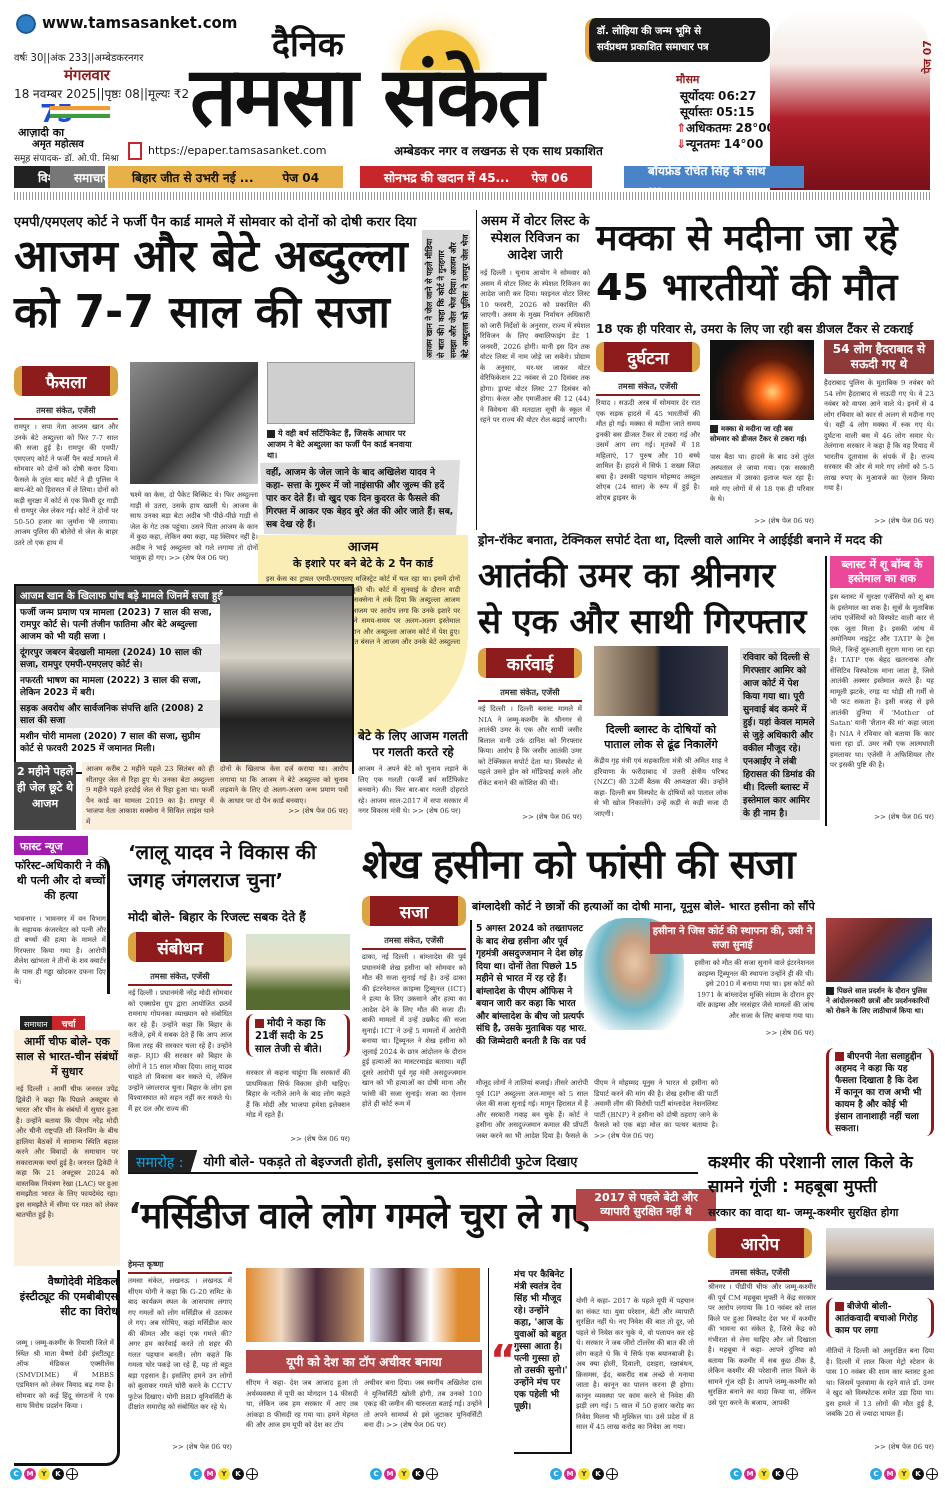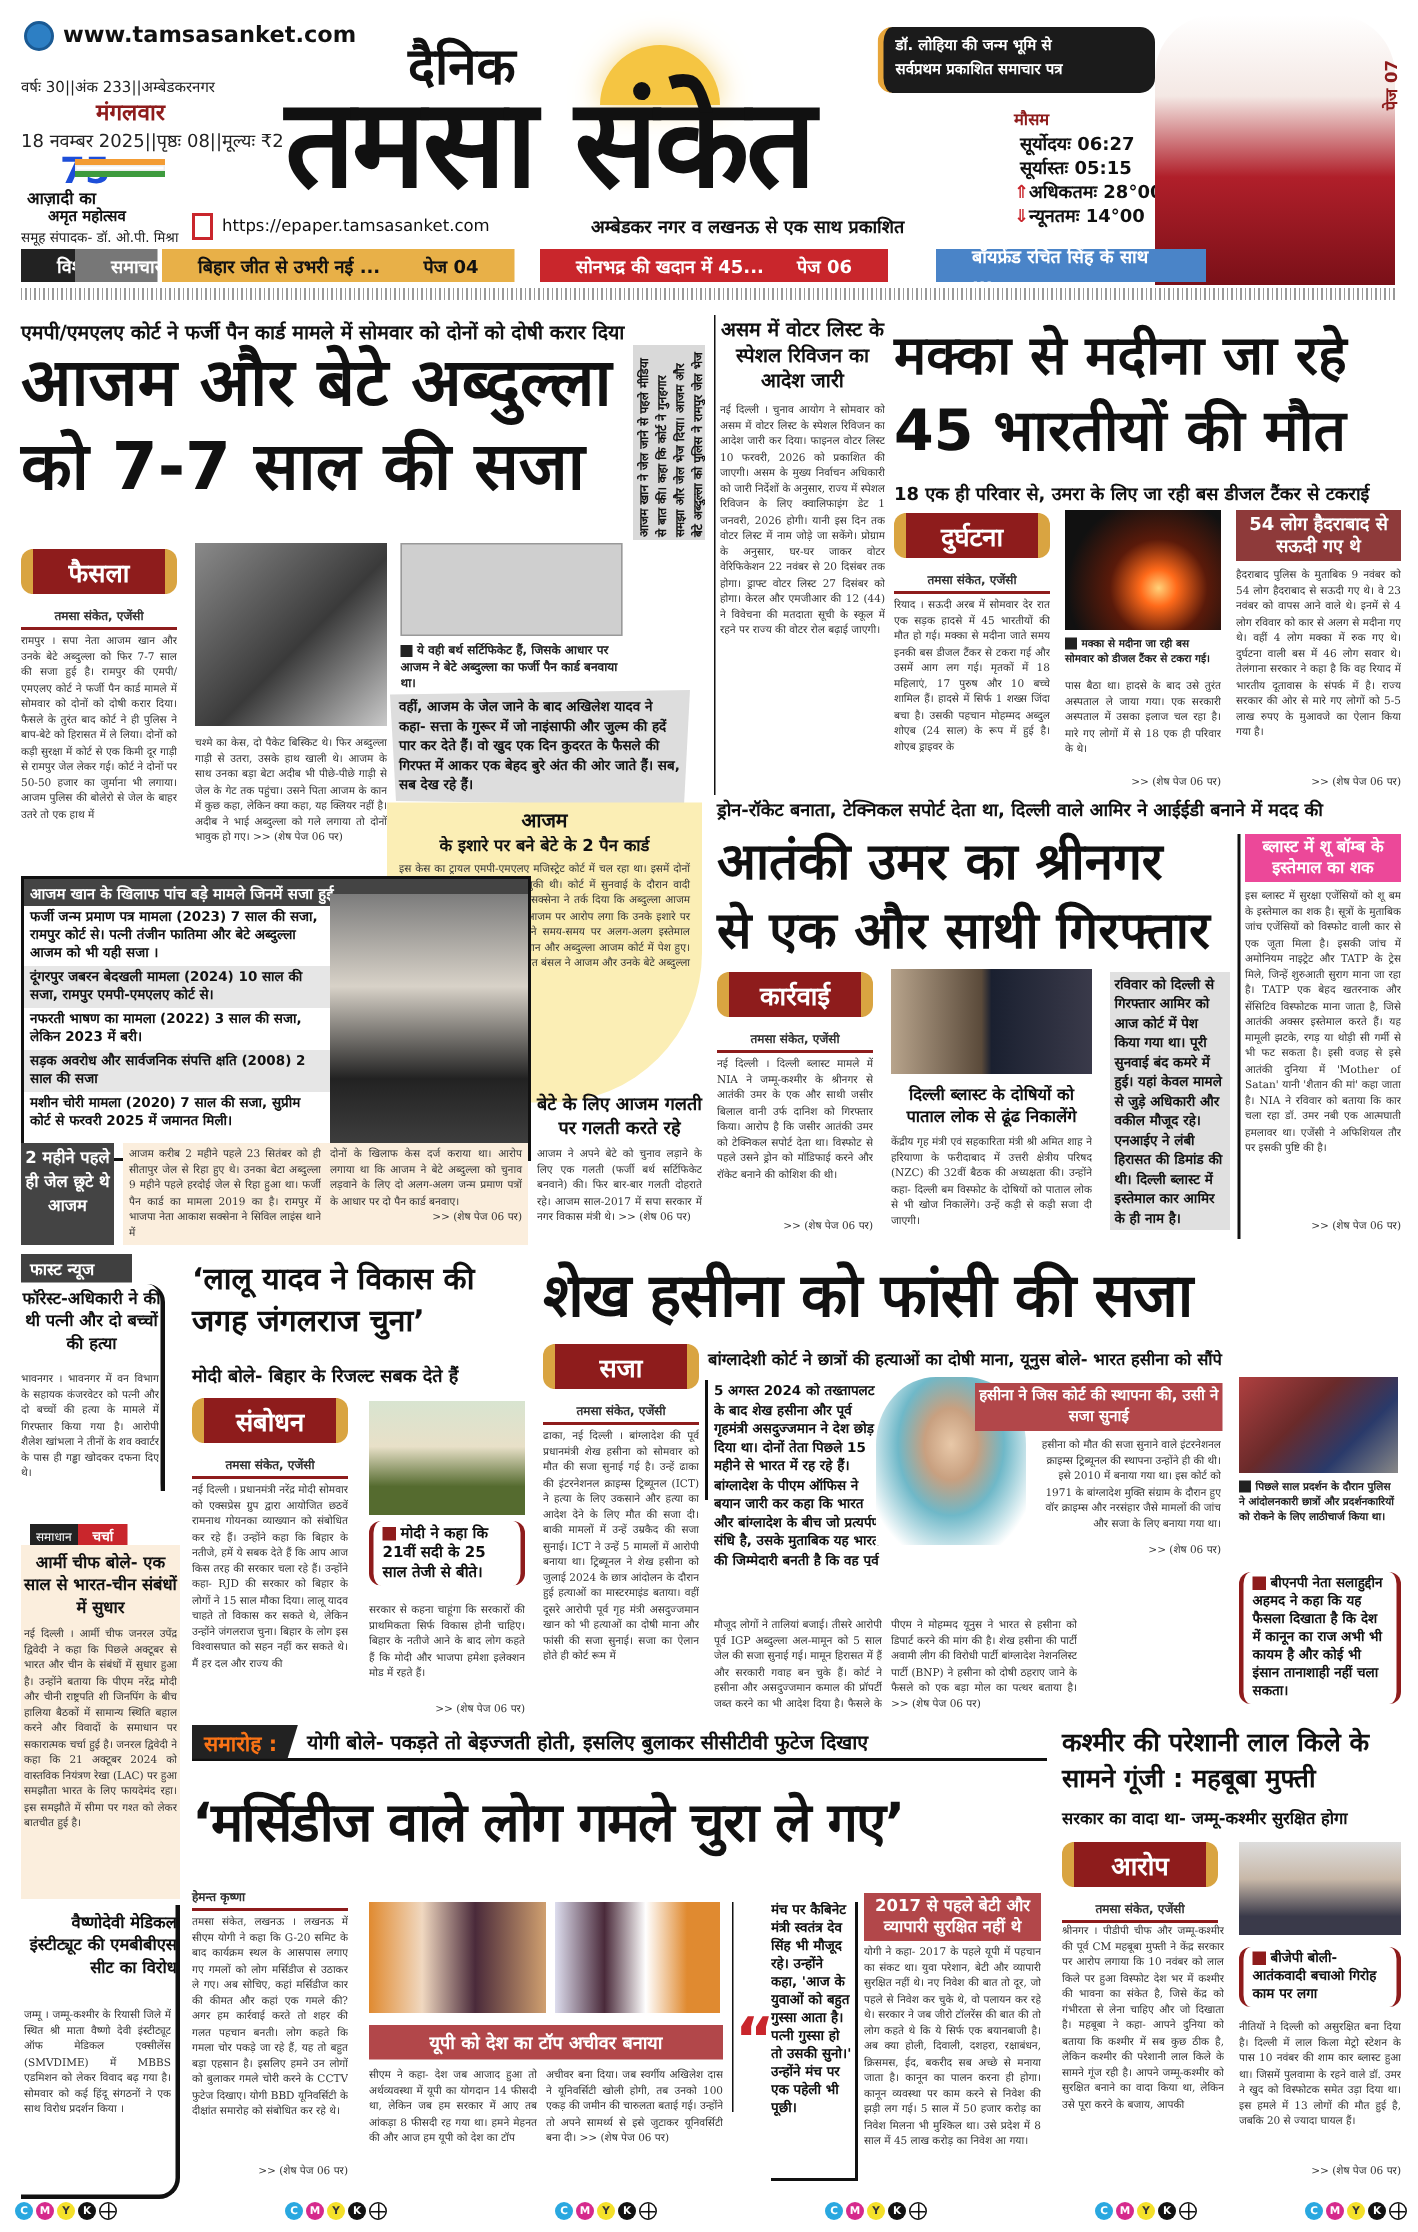--- a/index.html
+++ b/index.html
@@ -152,21 +152,21 @@
 <div class="abs more" style="left:478px;top:812px;width:104px">&gt;&gt; (शेष पेज 06 पर)</div>
 <div class="photo" style="left:594px;top:646px;width:134px;height:70px;background:linear-gradient(90deg,#b8a48c 0,#5a4a3a 45%,#1a2030 50%,#3a3a4a 100%)"></div>
 <div class="abs hd" style="left:594px;top:722px;width:134px;font-size:11px;line-height:15px;text-align:center">दिल्ली ब्लास्ट के दोषियों को पाताल लोक से ढूंढ निकालेंगे</div>
 <div class="abs small" style="left:594px;top:756px;width:134px;height:66px;overflow:hidden">केंद्रीय गृह मंत्री एवं सहकारिता मंत्री श्री अमित शाह ने हरियाणा के फरीदाबाद में उत्तरी क्षेत्रीय परिषद (NZC) की 32वीं बैठक की अध्यक्षता की। उन्होंने कहा- दिल्ली बम विस्फोट के दोषियों को पाताल लोक से भी खोज निकालेंगे। उन्हें कड़ी से कड़ी सजा दी जाएगी।</div>
 <div class="abs" style="left:740px;top:648px;width:80px;height:172px;background:#e0e0e0;font-size:9px;font-weight:bold;line-height:13px;padding:3px;overflow:hidden">रविवार को दिल्ली से गिरफ्तार आमिर को आज कोर्ट में पेश किया गया था। पूरी सुनवाई बंद कमरे में हुई। यहां केवल मामले से जुड़े अधिकारी और वकील मौजूद रहे। एनआईए ने लंबी हिरासत की डिमांड की थी। दिल्ली ब्लास्ट में इस्तेमाल कार आमिर के ही नाम है।</div>
 <div class="rule" style="left:825px;top:556px;width:2px;height:270px"></div>
 <div class="abs hd" style="left:830px;top:556px;width:104px;background:#ec4899;color:#fff;font-size:11px;line-height:14px;text-align:center;padding:2px">ब्लास्ट में शू बॉम्ब के इस्तेमाल का शक</div>
 <div class="abs small" style="left:830px;top:592px;width:104px;height:216px;overflow:hidden">इस ब्लास्ट में सुरक्षा एजेंसियों को शू बम के इस्तेमाल का शक है। सूत्रों के मुताबिक जांच एजेंसियों को विस्फोट वाली कार से एक जूता मिला है। इसकी जांच में अमोनियम नाइट्रेट और TATP के ट्रेस मिले, जिन्हें शुरुआती सुराग माना जा रहा है। TATP एक बेहद खतरनाक और सेंसिटिव विस्फोटक माना जाता है, जिसे आतंकी अक्सर इस्तेमाल करते हैं। यह मामूली झटके, रगड़ या थोड़ी सी गर्मी से भी फट सकता है। इसी वजह से इसे आतंकी दुनिया में 'Mother of Satan' यानी 'शैतान की मां' कहा जाता है। NIA ने रविवार को बताया कि कार चला रहा डॉ. उमर नबी एक आत्मघाती हमलावर था। एजेंसी ने अफिशियल तौर पर इसकी पुष्टि की है।</div>
 <div class="abs more" style="left:830px;top:812px;width:104px">&gt;&gt; (शेष पेज 06 पर)</div>
 
-<div class="abs" style="left:14px;top:836px;width:74px;background:#404040;color:#fff;font-size:11px;font-weight:bold;padding:2px 6px">फास्ट न्यूज</div>
+<div class="abs" style="left:14px;top:836px;width:74px;background:#a21caf;color:#fff;font-size:11px;font-weight:bold;padding:2px 6px">फास्ट न्यूज</div>
 <div class="abs" style="left:14px;top:856px;width:96px;height:138px;border-right:3px solid #111;border-radius:0 12px 0 0"></div>
 <div class="abs hd" style="left:14px;top:858px;width:94px;font-size:11px;line-height:15px;text-align:center">फॉरेस्ट-अधिकारी ने की थी पत्नी और दो बच्चों की हत्या</div>
 <div class="abs small" style="left:14px;top:914px;width:92px;height:80px;overflow:hidden">भावनगर । भावनगर में वन विभाग के सहायक कंजरवेटर को पत्नी और दो बच्चों की हत्या के मामले में गिरफ्तार किया गया है। आरोपी शैलेश खांभला ने तीनों के शव क्वार्टर के पास ही गड्ढा खोदकर दफना दिए थे।</div>
 
 <div class="abs" style="left:20px;top:1016px;display:flex">
   <span style="background:#222;color:#fff;font-size:8px;padding:2px 4px">समाधान</span>
   <span style="background:#c9262c;color:#fff;font-size:9px;font-weight:bold;padding:1px 10px">चर्चा</span>
 </div>
 <div class="abs" style="left:14px;top:1030px;width:106px;height:236px;background:#fbeedd"></div>
 <div class="abs hd" style="left:14px;top:1034px;width:106px;font-size:11px;line-height:15px;text-align:center">आर्मी चीफ बोले- एक साल से भारत-चीन संबंधों में सुधार</div>
@@ -197,36 +197,36 @@
 <div class="abs hd" style="left:650px;top:922px;width:165px;background:#b2474a;color:#fff;font-size:10px;line-height:14px;text-align:center;padding:2px">हसीना ने जिस कोर्ट की स्थापना की, उसी ने सजा सुनाई</div>
 <div class="abs small" style="left:690px;top:958px;width:124px;height:68px;overflow:hidden;text-align:right">हसीना को मौत की सजा सुनाने वाले इंटरनेशनल क्राइम्स ट्रिब्यूनल की स्थापना उन्होंने ही की थी। इसे 2010 में बनाया गया था। इस कोर्ट को 1971 के बांग्लादेश मुक्ति संग्राम के दौरान हुए वॉर क्राइम्स और नरसंहार जैसे मामलों की जांच और सजा के लिए बनाया गया था।</div>
 <div class="abs more" style="left:690px;top:1028px;width:124px">&gt;&gt; (शेष 06 पर)</div>
 <div class="abs small" style="left:476px;top:1078px;width:112px;height:62px;overflow:hidden">मौजूद लोगों ने तालियां बजाई। तीसरे आरोपी पूर्व IGP अब्दुल्ला अल-मामून को 5 साल जेल की सजा सुनाई गई। मामून हिरासत में हैं और सरकारी गवाह बन चुके हैं। कोर्ट ने हसीना और असदुज्जमान कमाल की प्रॉपर्टी जब्त करने का भी आदेश दिया है। फैसले के बाद बांग्लादेश के अंतरिम</div>
 <div class="abs small" style="left:594px;top:1078px;width:124px;height:62px;overflow:hidden">पीएम ने मोहम्मद यूनुस ने भारत से हसीना को डिपार्ट करने की मांग की है। शेख हसीना की पार्टी अवामी लीग की विरोधी पार्टी बांग्लादेश नेशनलिस्ट पार्टी (BNP) ने हसीना को दोषी ठहराए जाने के फैसले को एक बड़ा मोल का पत्थर बताया है। &gt;&gt; (शेष पेज 06 पर)</div>
 <div class="photo" style="left:826px;top:918px;width:106px;height:64px;background:linear-gradient(135deg,#b04040,#6a2a2a 40%,#2a3a6a 70%,#888)"></div>
 <div class="abs cap" style="left:826px;top:986px;width:106px;font-size:7px;line-height:10px"><span class="sq"></span><span>पिछले साल प्रदर्शन के दौरान पुलिस ने आंदोलनकारी छात्रों और प्रदर्शनकारियों को रोकने के लिए लाठीचार्ज किया था।</span></div>
 <div class="quote" style="left:826px;top:1048px;width:108px;font-size:9px;line-height:12px"><span class="qsq"></span><span>बीएनपी नेता सलाहुद्दीन अहमद ने कहा कि यह फैसला दिखाता है कि देश में कानून का राज अभी भी कायम है और कोई भी इंसान तानाशाही नहीं चला सकता।</span></div>
 
 <div class="abs" style="left:128px;top:1150px;width:570px;height:24px;border-bottom:2px solid #111;display:flex;align-items:center">
-  <span style="background:#222;color:#f97316;font-weight:bold;font-size:14px;padding:2px 14px 2px 8px;clip-path:polygon(0 0,100% 0,90% 100%,0 100%)">समारोह :</span>
+  <span style="background:#222;color:#0ea5e9;font-weight:normal;font-size:14px;padding:2px 14px 2px 8px;clip-path:polygon(0 0,100% 0,90% 100%,0 100%)">समारोह :</span>
   <span style="font-weight:bold;font-size:13px;margin-left:6px">योगी बोले- पकड़ते तो बेइज्जती होती, इसलिए बुलाकर सीसीटीवी फुटेज दिखाए</span>
 </div>
 <div class="abs hd" style="left:128px;top:1192px;font-size:36px;line-height:48px;letter-spacing:-1px">‘मर्सिडीज वाले लोग गमले चुरा ले गए’</div>
 <div class="abs byline" style="left:128px;top:1258px;width:104px;text-align:left">हेमन्त कृष्णा</div>
 <div class="abs small" style="left:128px;top:1276px;width:104px;height:164px;overflow:hidden">तमसा संकेत, लखनऊ । लखनऊ में सीएम योगी ने कहा कि G-20 समिट के बाद कार्यक्रम स्थल के आसपास लगाए गए गमलों को लोग मर्सिडीज से उठाकर ले गए। अब सोचिए, कहां मर्सिडीज कार की कीमत और कहां एक गमले की? अगर हम कार्रवाई करते तो शहर की गलत पहचान बनती। लोग कहते कि गमला चोर पकड़े जा रहे हैं, यह तो बहुत बड़ा एहसान है। इसलिए हमने उन लोगों को बुलाकर गमले चोरी करने के CCTV फुटेज दिखाए। योगी BBD यूनिवर्सिटी के दीक्षांत समारोह को संबोधित कर रहे थे।</div>
 <div class="abs more" style="left:128px;top:1442px;width:104px">&gt;&gt; (शेष पेज 06 पर)</div>
 <div class="photo" style="left:246px;top:1268px;width:118px;height:74px;background:linear-gradient(90deg,#e08a30 0,#f0d8c0 30%,#4a2a3a 60%,#d0a070 100%)"></div>
 <div class="photo" style="left:370px;top:1268px;width:110px;height:74px;background:linear-gradient(90deg,#dde 0,#4a2a3a 30%,#fff 55%,#e08a30 80%)"></div>
 <div class="abs hd" style="left:246px;top:1350px;width:236px;background:#b2474a;color:#fff;font-size:12px;text-align:center;padding:3px">यूपी को देश का टॉप अचीवर बनाया</div>
 <div class="abs small" style="left:246px;top:1378px;width:112px;height:66px;overflow:hidden">सीएम ने कहा- देश जब आजाद हुआ तो अर्थव्यवस्था में यूपी का योगदान 14 फीसदी था, लेकिन जब हम सरकार में आए तब आंकड़ा 8 फीसदी रह गया था। हमने मेहनत की और आज हम यूपी को देश का टॉप</div>
 <div class="abs small" style="left:364px;top:1378px;width:118px;height:66px;overflow:hidden">अचीवर बना दिया। जब स्वर्गीय अखिलेश दास ने यूनिवर्सिटी खोली होगी, तब उनको 100 एकड़ की जमीन की चारुलता बताई गई। उन्होंने तो अपने सामर्थ्य से इसे जुटाकर यूनिवर्सिटी बना दी। &gt;&gt; (शेष पेज 06 पर)</div>
 <div class="rule" style="left:488px;top:1268px;width:1px;height:140px"></div>
 <div class="abs" style="left:490px;top:1340px;font-size:40px;color:#c9262c;font-weight:bold;line-height:40px">“</div>
 <div class="abs" style="left:514px;top:1268px;width:58px;font-size:9px;font-weight:bold;line-height:12px;height:186px;overflow:hidden;border:2px solid #111;border-top:none;border-left:none;padding-right:2px">मंच पर कैबिनेट मंत्री स्वतंत्र देव सिंह भी मौजूद रहे। उन्होंने कहा, 'आज के युवाओं को बहुत गुस्सा आता है। पत्नी गुस्सा हो तो उसकी सुनो।' उन्होंने मंच पर एक पहेली भी पूछी।</div>
-<div class="abs hd" style="left:576px;top:1262px;width:118px;background:#b2474a;color:#fff;font-size:11px;line-height:14px;text-align:center;padding:2px">2017 से पहले बेटी और व्यापारी सुरक्षित नहीं थे</div>
+<div class="abs hd" style="left:576px;top:1189px;width:140px;background:#b2474a;color:#fff;font-size:11px;line-height:14px;text-align:center;padding:2px">2017 से पहले बेटी और व्यापारी सुरक्षित नहीं थे</div>
 <div class="abs small" style="left:576px;top:1296px;width:118px;height:160px;overflow:hidden">योगी ने कहा- 2017 के पहले यूपी में पहचान का संकट था। युवा परेशान, बेटी और व्यापारी सुरक्षित नहीं थे। नए निवेश की बात तो दूर, जो पहले से निवेश कर चुके थे, वो पलायन कर रहे थे। सरकार ने जब जीरो टॉलरेंस की बात की तो लोग कहते थे कि ये सिर्फ एक बयानबाजी है। अब क्या होली, दिवाली, दशहरा, रक्षाबंधन, क्रिसमस, ईद, बकरीद सब अच्छे से मनाया जाता है। कानून का पालन करना ही होगा। कानून व्यवस्था पर काम करने से निवेश की झड़ी लग गई। 5 साल में 50 हजार करोड़ का निवेश मिलना भी मुश्किल था। उसे प्रदेश में 8 साल में 45 लाख करोड़ का निवेश आ गया।</div>
 
 <div class="abs hd" style="left:708px;top:1150px;width:228px;font-size:17px;line-height:24px">कश्मीर की परेशानी लाल किले के सामने गूंजी : महबूबा मुफ्ती</div>
 <div class="abs" style="left:708px;top:1204px;width:230px;font-size:11px;font-weight:bold">सरकार का वादा था- जम्मू-कश्मीर सुरक्षित होगा</div>
 <div class="badge" style="left:708px;top:1228px;width:104px">आरोप</div>
 <div class="byline" style="left:708px;top:1266px;width:104px">तमसा संकेत, एजेंसी</div>
 <div class="abs small" style="left:708px;top:1282px;width:108px;height:172px;overflow:hidden">श्रीनगर । पीडीपी चीफ और जम्मू-कश्मीर की पूर्व CM महबूबा मुफ्ती ने केंद्र सरकार पर आरोप लगाया कि 10 नवंबर को लाल किले पर हुआ विस्फोट देश भर में कश्मीर की भावना का संकेत है, जिसे केंद्र को गंभीरता से लेना चाहिए और जो दिखाता है। महबूबा ने कहा- आपने दुनिया को बताया कि कश्मीर में सब कुछ ठीक है, लेकिन कश्मीर की परेशानी लाल किले के सामने गूंज रही है। आपने जम्मू-कश्मीर को सुरक्षित बनाने का वादा किया था, लेकिन उसे पूरा करने के बजाय, आपकी</div>
 <div class="photo" style="left:826px;top:1228px;width:108px;height:62px;background:linear-gradient(180deg,#ddd 0,#c8b8a8 40%,#3a3a4a 80%)"></div>
 <div class="quote" style="left:826px;top:1298px;width:108px;font-size:9px;line-height:12px"><span class="qsq"></span><span>बीजेपी बोली- आतंकवादी बचाओ गिरोह काम पर लगा</span></div>
 <div class="abs small" style="left:826px;top:1346px;width:108px;height:96px;overflow:hidden">नीतियों ने दिल्ली को असुरक्षित बना दिया है। दिल्ली में लाल किला मेट्रो स्टेशन के पास 10 नवंबर की शाम कार ब्लास्ट हुआ था। जिसमें पुलवामा के रहने वाले डॉ. उमर ने खुद को विस्फोटक समेत उड़ा दिया था। इस हमले में 13 लोगों की मौत हुई है, जबकि 20 से ज्यादा घायल हैं।</div>

